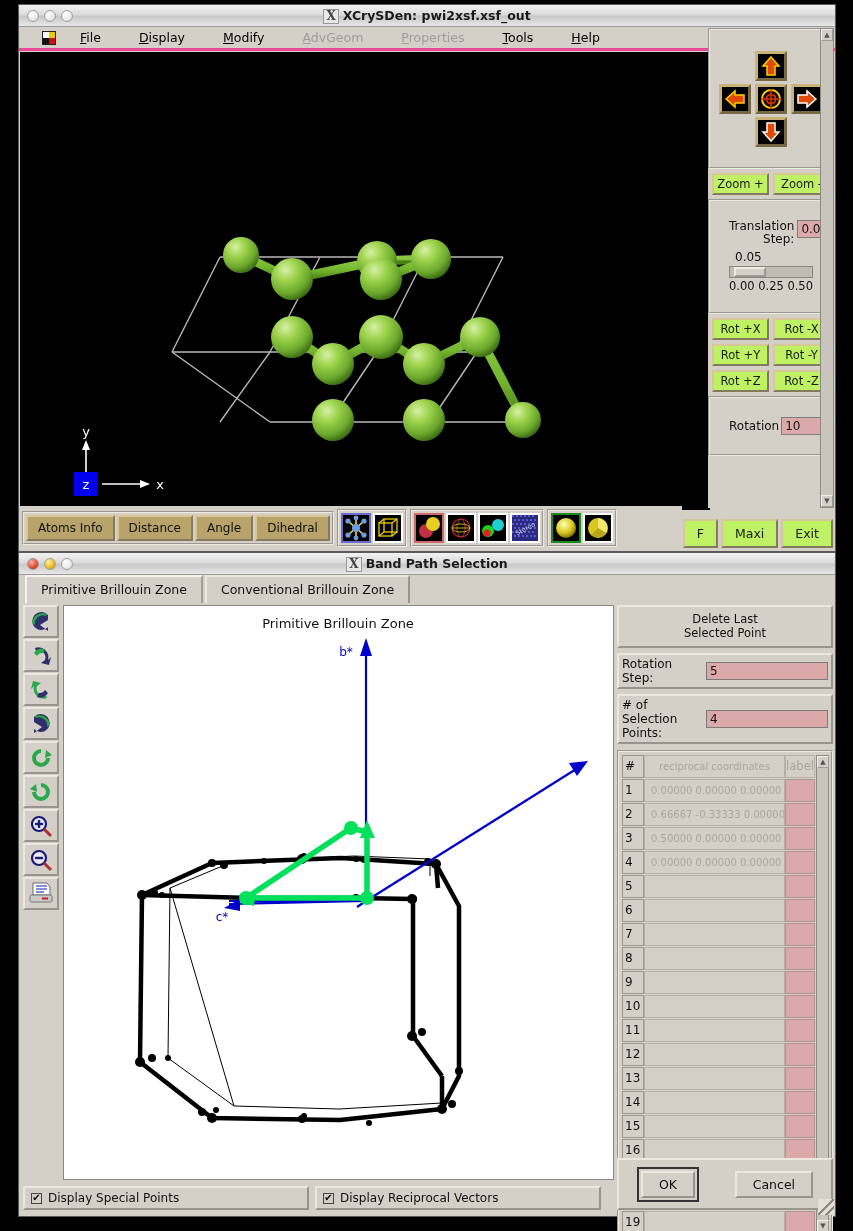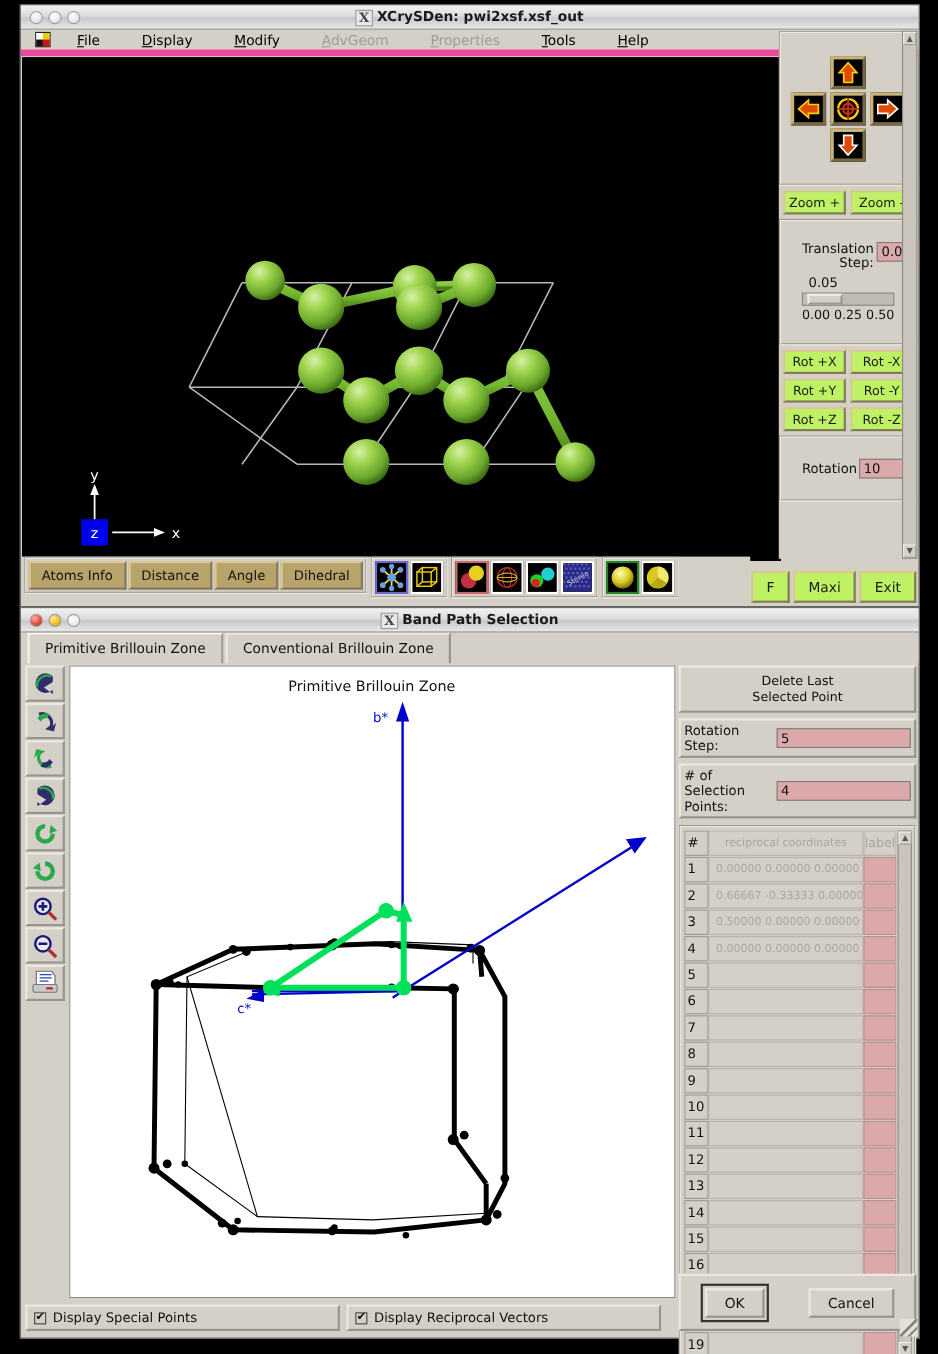--- a/index.html
+++ b/index.html
@@ -43,22 +43,22 @@
   .xlogo {
     display: inline-block; font-family: "DejaVu Serif", serif;
     font-size: 12px; color: #444; border: 1px solid #999;
     background: #e8e8e8; padding: 0 2px; margin-right: 4px;
     line-height: 13px; vertical-align: middle;
   }
 
   
   #menubar {
     height: 24px; background: #d4d0c8;
-    display: flex; align-items: center; padding-left: 13px;
-    border-bottom: 6px solid #ec4899;
+    display: flex; align-items: center; padding-left: 23px;
+    border-bottom: 3px solid #ec4899;
   }
   .menu-icon {
     width: 14px; height: 14px; margin-right: 14px;
     display: grid; grid-template-columns: 1fr 1fr; grid-template-rows: 1fr 1fr;
     border: 1px solid #222;
   }
   .menu-icon i { display:block; }
   .mi-1 { background: #ffffff; } .mi-2 { background: #e8d000; }
   .mi-3 { background: #111; }    .mi-4 { background: #cc1111; }
   .menu-item {
@@ -142,21 +142,21 @@
     border:2px outset #d8c898; background:#b8a46a;
     text-align:center; color:#000; padding:1px 0;
     font-family:"DejaVu Sans", sans-serif;
   }
   .mode-btn.active { background:#ffffff; border:2px solid #111; }
 
   
   #xc-toolbar {
     position:absolute; left:1px; bottom:1px;
     width:662px; height:44px; background:#d4d0c8;
-    display:flex; align-items:flex-start; padding:0 2px; gap:3px;
+    display:flex; align-items:center; padding:0 2px; gap:3px;
   }
   .tbar-group { display:flex; gap:2px; border:2px groove #eeeae2; padding:2px; }
   .tbar-txt-btn {
     background:#b8a46a; border:2px outset #d8c898;
     font-size:12px; padding:4px 10px; color:#111;
     font-family:"DejaVu Sans", sans-serif;
   }
   .tbar-icon { width:30px; height:30px; background:#000; border:2px solid #fff; }
   .tbar-icon.b-blue { border-color:#6a6ad0; }
   .tbar-icon.b-red  { border-color:#d06a6a; }

